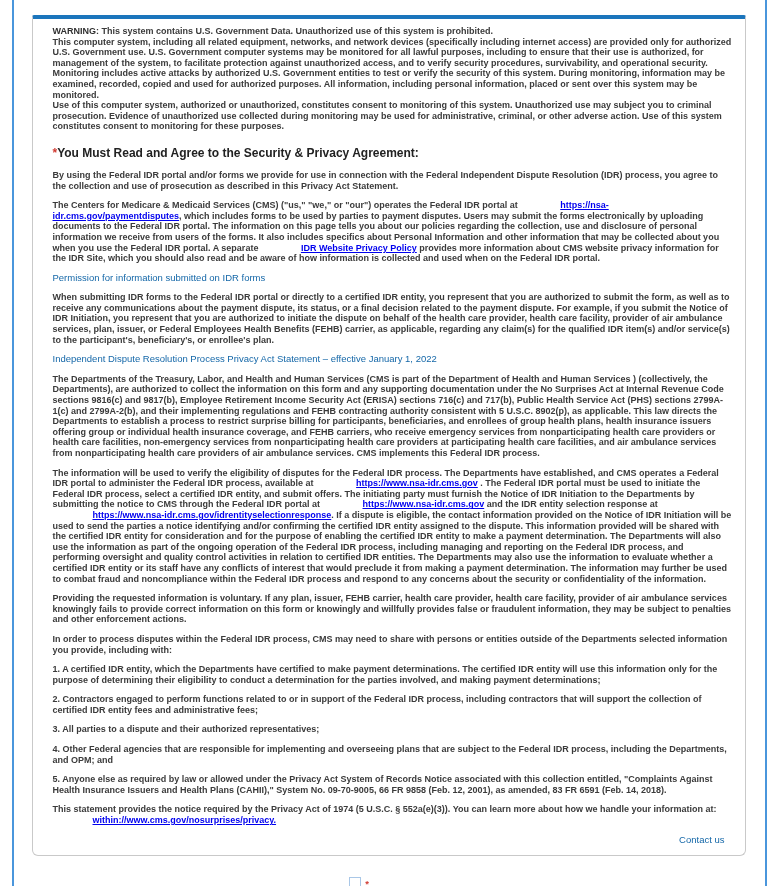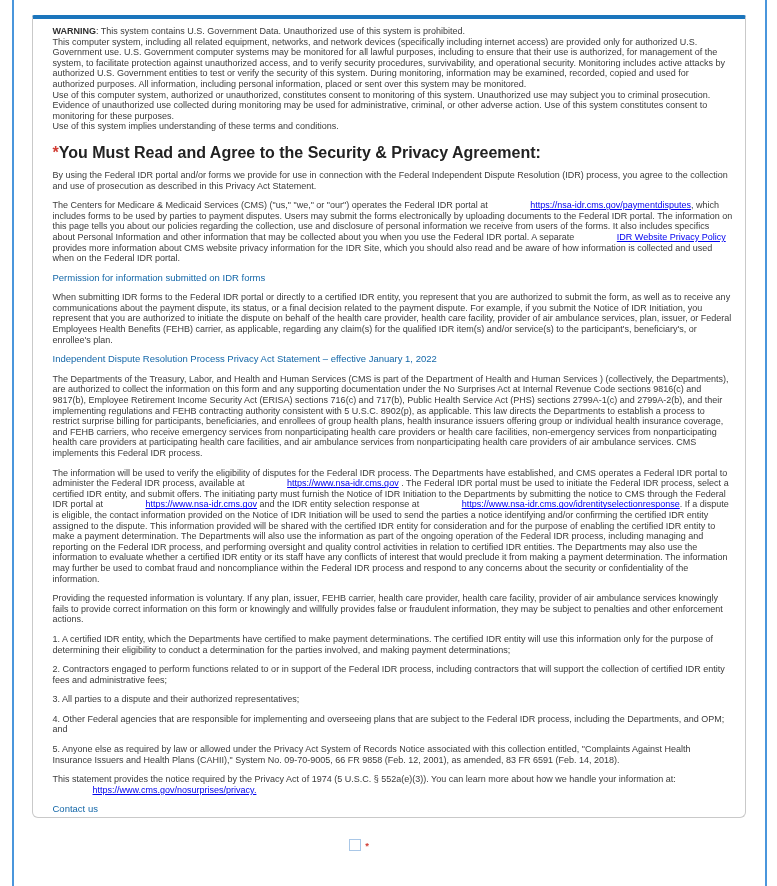--- a/index.html
+++ b/index.html
@@ -29,32 +29,32 @@
   
   .panel{
     position:relative;
     width:714px;margin:15px auto 0;
     border:1px solid var(--panel-border);
     border-top:4px solid var(--accent-bar);
     border-radius:2px 2px 6px 6px;
     padding:7px 12px 2px 20px;
     font-size:9px;line-height:10.6px;
   }
-  .panel p{margin:0 0 9px;}
+  .panel p{margin:0 0 9px;font-weight:bold;}
   .panel p.tight{margin:0;}
   .panel p.last{margin-bottom:-4px;}
   .panel p.heading{
-    font-size:16px;line-height:14px;font-weight:bold;color:#222222;
+    font-size:12px;line-height:14px;font-weight:bold;color:#222222;
     margin:14px 0 10px;
   }
   .panel p.sub{
     font-size:9.5px;font-weight:normal;color:var(--heading-blue);
     margin:0 0 9px;
   }
-  .panel p.sub.tight{margin:0;}
+  .panel p.sub.tight{margin:8px;text-align:right;}
   .panel a{color:var(--link);text-decoration:underline;margin-left:40px;}
   .panel strong{color:#2f2f2f;}
   .req{color:var(--required-red);font-weight:bold;}
   
   .consent{
     display:flex;align-items:center;justify-content:center;
     margin-top:21px;transform:translateX(-28px);
     font-size:9.5px;color:var(--text);
   }
   .checkbox{
@@ -66,36 +66,36 @@
 </head>
 <body>
 
 <div class="frame"></div>
 
 <div class="panel">
   <div>
       <p class="tight"><strong>WARNING</strong><span>: This system contains U.S. Government Data. Unauthorized use of this system is prohibited.</span></p>
       <p class="tight"><span>This computer system, including all related equipment, networks, and network devices (specifically including internet access) are provided only for authorized U.S. Government use. U.S. Government computer systems may be monitored for all lawful purposes, including to ensure that their use is authorized, for management of the system, to facilitate protection against unauthorized access, and to verify security procedures, survivability, and operational security. Monitoring includes active attacks by authorized U.S. Government entities to test or verify the security of this system. During monitoring, information may be examined, recorded, copied and used for authorized purposes. All information, including personal information, placed or sent over this system may be monitored.</span></p>
       <p class="tight"><span>Use of this computer system, authorized or unauthorized, constitutes consent to monitoring of this system. Unauthorized use may subject you to criminal prosecution. Evidence of unauthorized use collected during monitoring may be used for administrative, criminal, or other adverse action. Use of this system constitutes consent to monitoring for these purposes.</span></p>
-      <p class="tight"><span>Use of this system implies understanding of these terms and conditions.</span></p>
       <p class="heading"><span class="req">*</span><span>You Must Read and Agree to the Security &amp; Privacy Agreement:</span></p>
       <p class="p"><span>By using the Federal IDR portal and/or forms we provide for use in connection with the Federal Independent Dispute Resolution (IDR) process, you agree to the collection and use of prosecution as described in this Privacy Act Statement.</span></p>
       <p class="p"><span>The Centers for Medicare &amp; Medicaid Services (CMS) ("us," "we," or "our") operates the Federal IDR portal at </span><a href="#">https://nsa-idr.cms.gov/paymentdisputes</a><span>, which includes forms to be used by parties to payment disputes. Users may submit the forms electronically by uploading documents to the Federal IDR portal. The information on this page tells you about our policies regarding the collection, use and disclosure of personal information we receive from users of the forms. It also includes specifics about Personal Information and other information that may be collected about you when you use the Federal IDR portal. A separate </span><a href="#">IDR Website Privacy Policy</a><span> provides more information about CMS website privacy information for the IDR Site, which you should also read and be aware of how information is collected and used when on the Federal IDR portal.</span></p>
       <p class="sub"><span>Permission for information submitted on IDR forms</span></p>
       <p class="p"><span>When submitting IDR forms to the Federal IDR portal or directly to a certified IDR entity, you represent that you are authorized to submit the form, as well as to receive any communications about the payment dispute, its status, or a final decision related to the payment dispute. For example, if you submit the Notice of IDR Initiation, you represent that you are authorized to initiate the dispute on behalf of the health care provider, health care facility, provider of air ambulance services, plan, issuer, or Federal Employees Health Benefits (FEHB) carrier, as applicable, regarding any claim(s) for the qualified IDR item(s) and/or service(s) to the participant's, beneficiary's, or enrollee's plan.</span></p>
       <p class="sub"><span>Independent Dispute Resolution Process Privacy Act Statement – effective January 1, 2022</span></p>
       <p class="p"><span>The Departments of the Treasury, Labor, and Health and Human Services (CMS is part of the Department of Health and Human Services ) (collectively, the Departments), are authorized to collect the information on this form and any supporting documentation under the No Surprises Act at Internal Revenue Code sections 9816(c) and 9817(b), Employee Retirement Income Security Act (ERISA) sections 716(c) and 717(b), Public Health Service Act (PHS) sections 2799A-1(c) and 2799A-2(b), and their implementing regulations and FEHB contracting authority consistent with 5 U.S.C. 8902(p), as applicable. This law directs the Departments to establish a process to restrict surprise billing for participants, beneficiaries, and enrollees of group health plans, health insurance issuers offering group or individual health insurance coverage, and FEHB carriers, who receive emergency services from nonparticipating health care providers or health care facilities, non-emergency services from nonparticipating health care providers at participating health care facilities, and air ambulance services from nonparticipating health care providers of air ambulance services. CMS implements this Federal IDR process.</span></p>
       <p class="p"><span>The information will be used to verify the eligibility of disputes for the Federal IDR process.  The Departments have established, and CMS operates a Federal IDR portal to administer the Federal IDR process, available at </span><a href="#">https://www.nsa-idr.cms.gov</a><span> . The Federal IDR portal must be used to initiate the Federal IDR process, select a certified IDR entity, and submit offers. The initiating party must furnish the Notice of IDR Initiation to the Departments by submitting the notice to CMS through the Federal IDR portal at </span><a href="#">https://www.nsa-idr.cms.gov</a><span> and the IDR entity selection response at </span><a href="#">https://www.nsa-idr.cms.gov/idrentityselectionresponse</a><span>. If a dispute is eligible, the contact information provided on the Notice of IDR Initiation will be used to send the parties a notice identifying and/or confirming the certified IDR entity assigned to the dispute. This information provided will be shared with the certified IDR entity for consideration and for the purpose of enabling the certified IDR entity to make a payment determination. The Departments will also use the information as part of the ongoing operation of the Federal IDR process, including managing and reporting on the Federal IDR process, and performing oversight and quality control activities in relation to certified IDR entities. The Departments may also use the information to evaluate whether a certified IDR entity or its staff have any conflicts of interest that would preclude it from making a payment determination. The information may further be used to combat fraud and noncompliance within the Federal IDR process and respond to any concerns about the security or confidentiality of the information.</span></p>
       <p class="p"><span>Providing the requested information is voluntary. If any plan, issuer, FEHB carrier, health care provider, health care facility, provider of air ambulance services knowingly fails to provide correct information on this form or knowingly and willfully provides false or fraudulent information, they may be subject to penalties and other enforcement actions.</span></p>
+      <p class="p"><span>In order to process disputes within the Federal IDR process, CMS may need to share with persons or entities outside of the Departments selected information you provide, including with:</span></p>
       <p class="p"><span>1. A certified IDR entity, which the Departments have certified to make payment determinations. The certified IDR entity will use this information only for the purpose of determining their eligibility to conduct a determination for the parties involved, and making payment determinations;</span></p>
       <p class="p"><span>2. Contractors engaged to perform functions related to or in support of the Federal IDR process, including contractors that will support the collection of certified IDR entity fees and administrative fees;</span></p>
       <p class="p"><span>3. All parties to a dispute and their authorized representatives;</span></p>
       <p class="p"><span>4. Other Federal agencies that are responsible for implementing and overseeing plans that are subject to the Federal IDR process, including the Departments, and OPM; and</span></p>
       <p class="p"><span>5. Anyone else as required by law or allowed under the Privacy Act System of Records Notice associated with this collection entitled, "Complaints Against Health Insurance Issuers and Health Plans (CAHII)," System No. 09-70-9005, 66 FR 9858 (Feb. 12, 2001), as amended, 83 FR 6591 (Feb. 14, 2018).</span></p>
-      <p class="p"><span>This statement provides the notice required by the Privacy Act of 1974 (5 U.S.C. § 552a(e)(3)). You can learn more about how we handle your information at: </span><a href="#">https://www.cms.gov/nosurprises/privacy.</a></p>
+      <p class="p"><span>This statement provides the notice required by the Privacy Act of 1974 (5 U.S.C. § 552a(e)(3)). You can learn more about how we handle your information at: </span><a href="#">within://www.cms.gov/nosurprises/privacy.</a></p>
       <p class="sub tight"><span>Contact us</span></p>
     </div>
 </div>
 
 <div class="consent">
   <span class="checkbox"></span>
   <span class="req">*</span>
 </div>
 
 </body></html>

